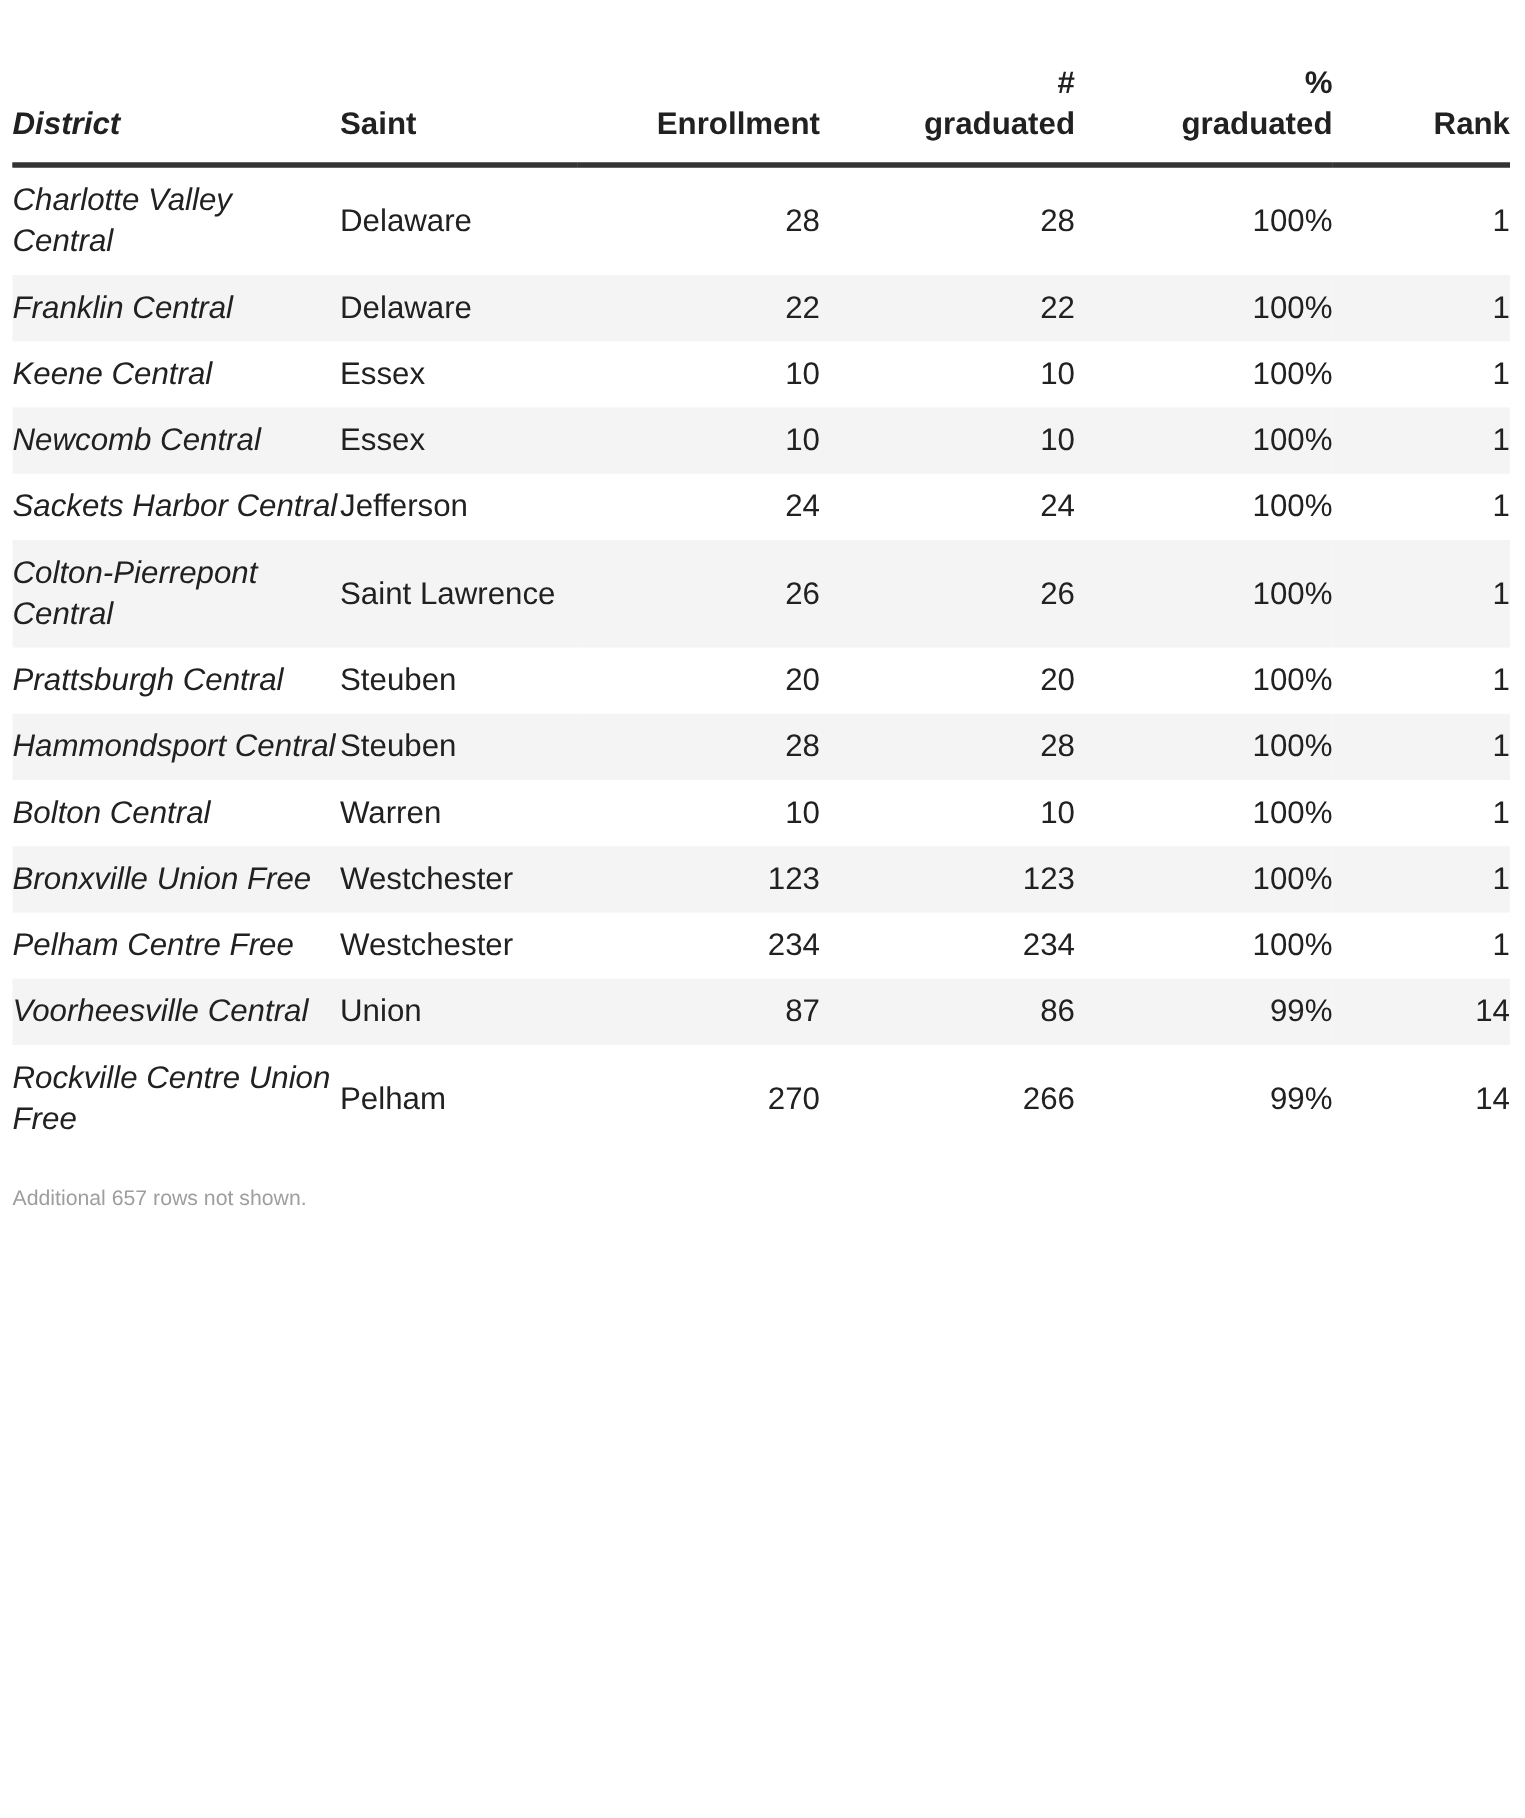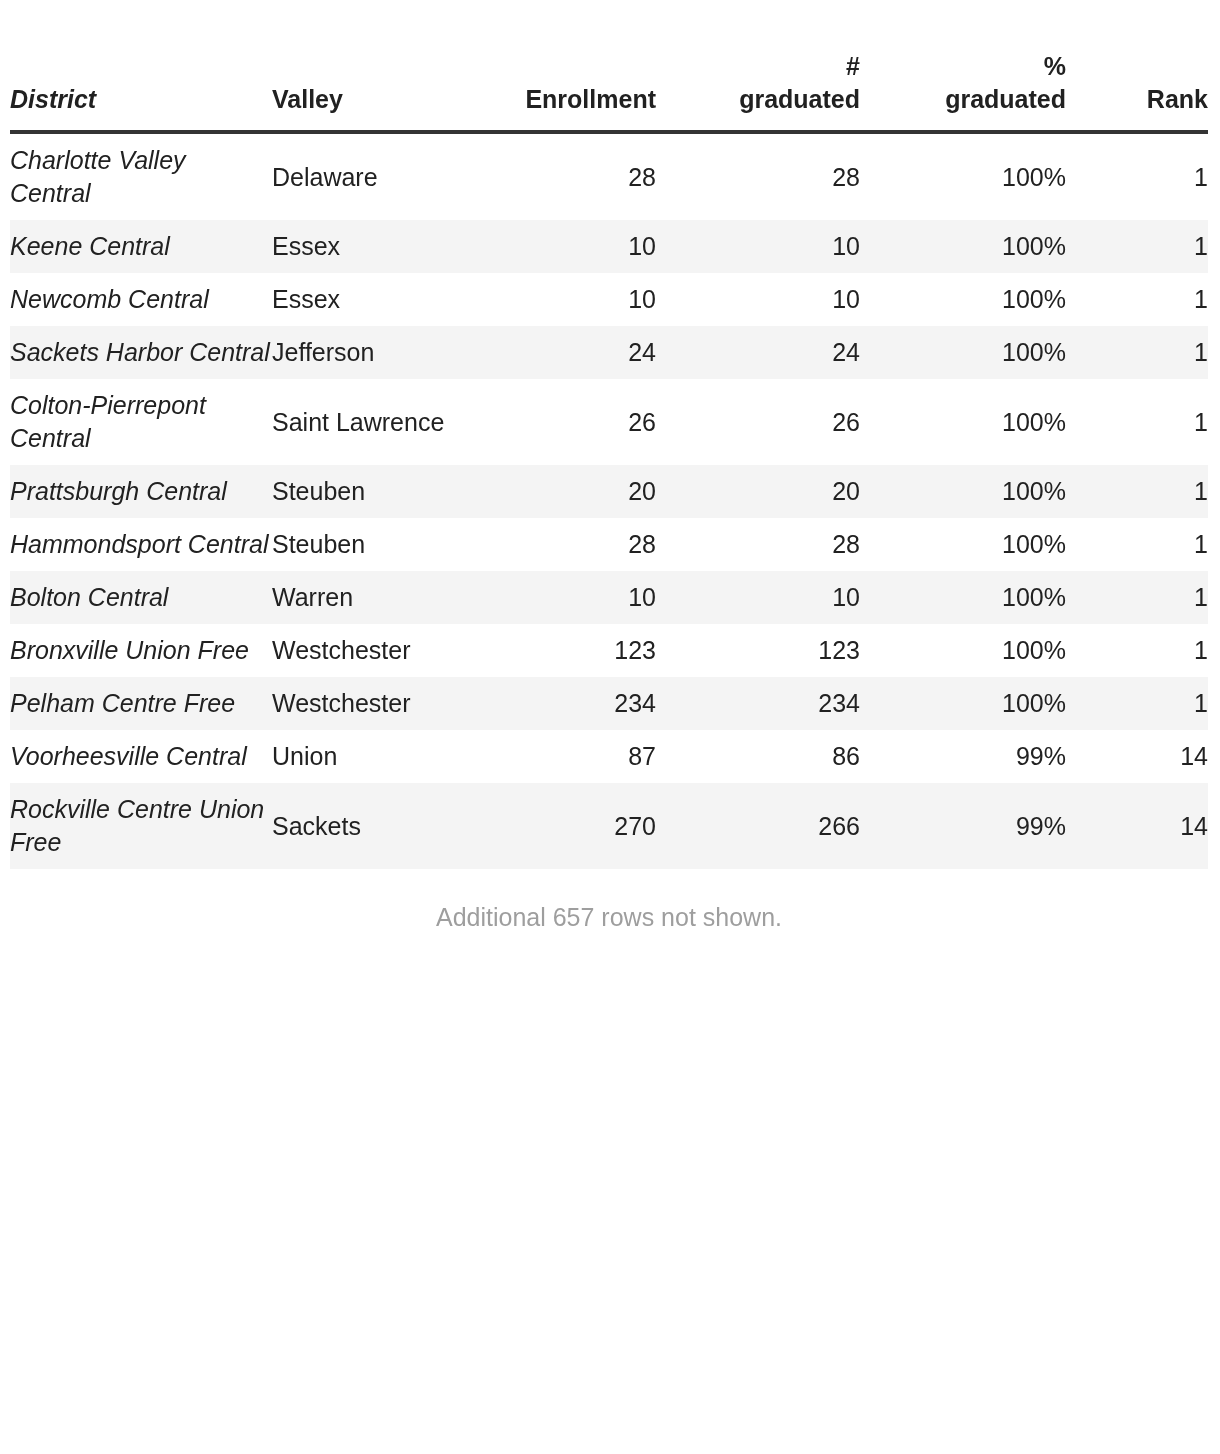--- a/index.html
+++ b/index.html
@@ -41,60 +41,67 @@
     vertical-align:middle;
   }
   
   th.col-district, td.col-district{ padding-left:17px; padding-right:65px;font-style:italic; }
   th.col-county,   td.col-county  { padding-left:16px; padding-right:24px; }
   th.col-rank,     td.col-rank    { padding-right:12px; }
   .align-left{ text-align:left; }
   .align-right{ text-align:right; }
   tbody tr:nth-child(even){ background:var(--stripe); }
   .footnote{
-    margin-top:32px;
+    margin-top:20px;
     padding-left:0;
-    font-size:25px;
+    font-size:17px;
     line-height:33px;
     color:var(--footnote);
-    text-align:center;
   }
 </style>
 </head>
 <body>
 
 <div class="page">
 
   <table class="data-table">
     <colgroup>
       <col style="width:262px">
       <col style="width:190px">
       <col style="width:194px">
       <col style="width:204px">
       <col style="width:206px">
       <col style="width:142px">
     </colgroup>
     <thead>
       <tr>
         <th class="align-left col-district">District</th>
-        <th class="align-left col-county">Valley</th>
+        <th class="align-left col-county">Saint</th>
         <th class="align-right col-enrollment">Enrollment</th>
         <th class="align-right col-graduated">#
 graduated</th>
         <th class="align-right col-pct_graduated">%
 graduated</th>
         <th class="align-right col-rank">Rank</th>
       </tr>
     </thead>
     <tbody>
         <tr>
           <td class="align-left col-district">Charlotte Valley Central</td>
           <td class="align-left col-county">Delaware</td>
           <td class="align-right col-enrollment">28</td>
           <td class="align-right col-graduated">28</td>
+          <td class="align-right col-pct_graduated">100%</td>
+          <td class="align-right col-rank">1</td>
+        </tr>
+        <tr>
+          <td class="align-left col-district">Franklin Central</td>
+          <td class="align-left col-county">Delaware</td>
+          <td class="align-right col-enrollment">22</td>
+          <td class="align-right col-graduated">22</td>
           <td class="align-right col-pct_graduated">100%</td>
           <td class="align-right col-rank">1</td>
         </tr>
         <tr>
           <td class="align-left col-district">Keene Central</td>
           <td class="align-left col-county">Essex</td>
           <td class="align-right col-enrollment">10</td>
           <td class="align-right col-graduated">10</td>
           <td class="align-right col-pct_graduated">100%</td>
           <td class="align-right col-rank">1</td>
@@ -166,21 +173,21 @@
         <tr>
           <td class="align-left col-district">Voorheesville Central</td>
           <td class="align-left col-county">Union</td>
           <td class="align-right col-enrollment">87</td>
           <td class="align-right col-graduated">86</td>
           <td class="align-right col-pct_graduated">99%</td>
           <td class="align-right col-rank">14</td>
         </tr>
         <tr>
           <td class="align-left col-district">Rockville Centre Union Free</td>
-          <td class="align-left col-county">Sackets</td>
+          <td class="align-left col-county">Pelham</td>
           <td class="align-right col-enrollment">270</td>
           <td class="align-right col-graduated">266</td>
           <td class="align-right col-pct_graduated">99%</td>
           <td class="align-right col-rank">14</td>
         </tr>
       </tbody>
   </table>
 
   <div class="footnote">Additional 657 rows not shown.</div>
 

